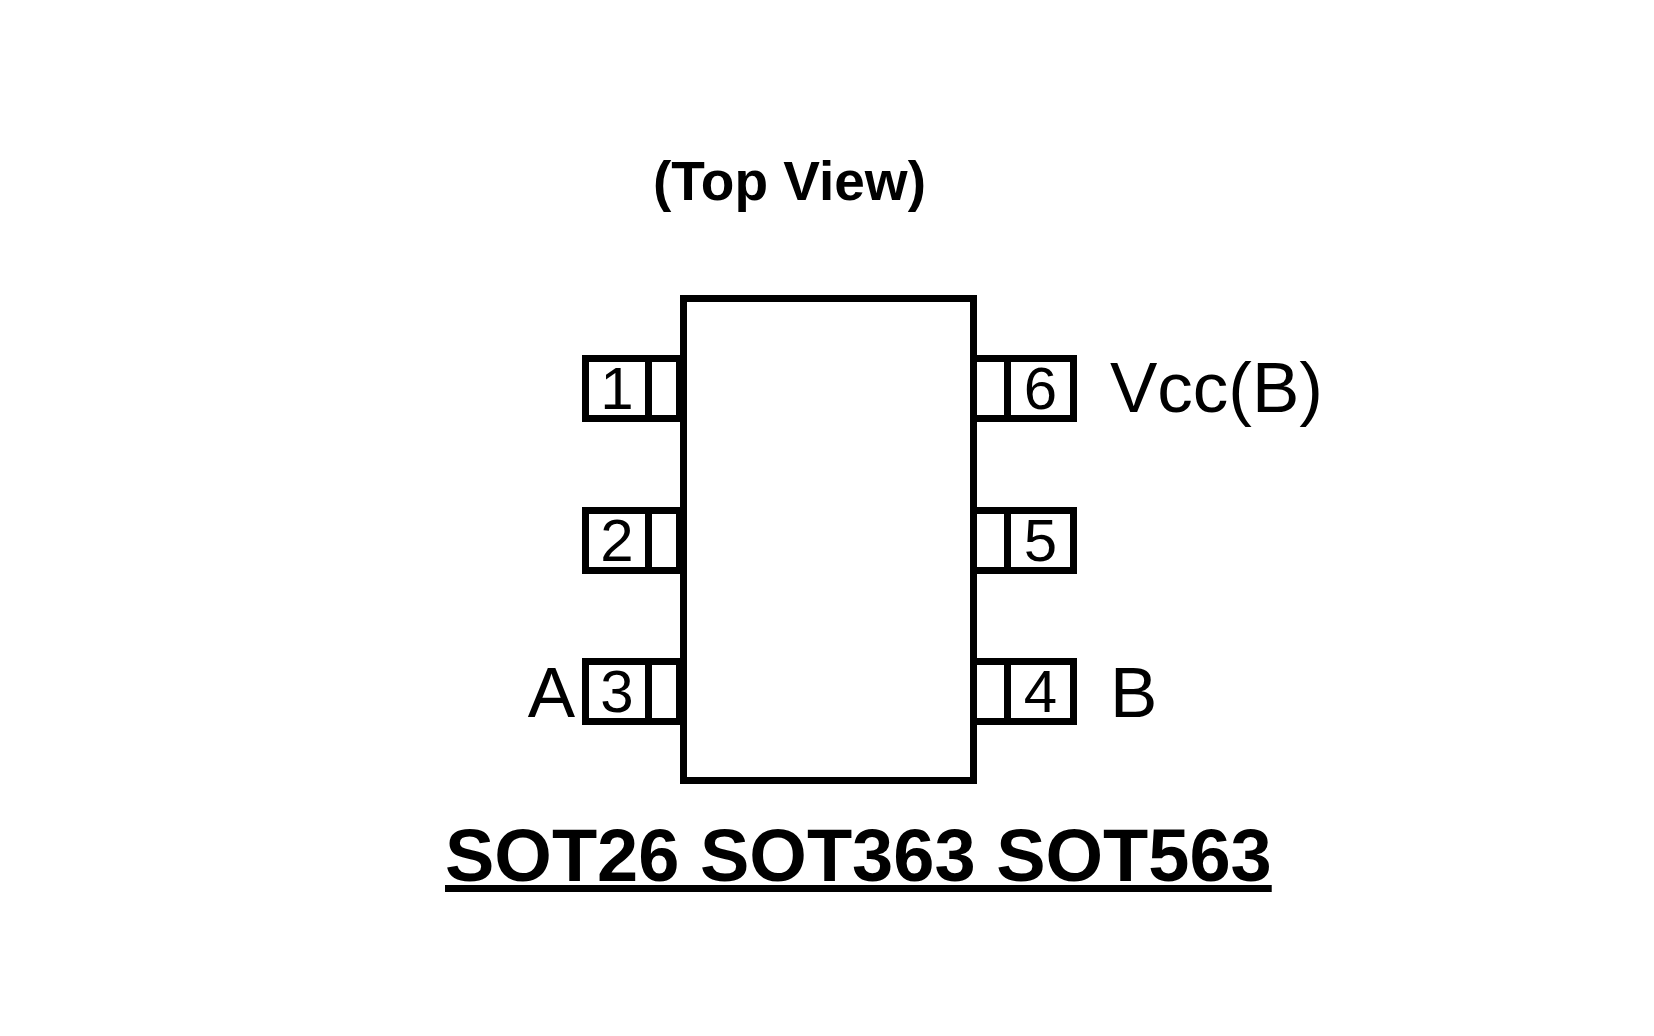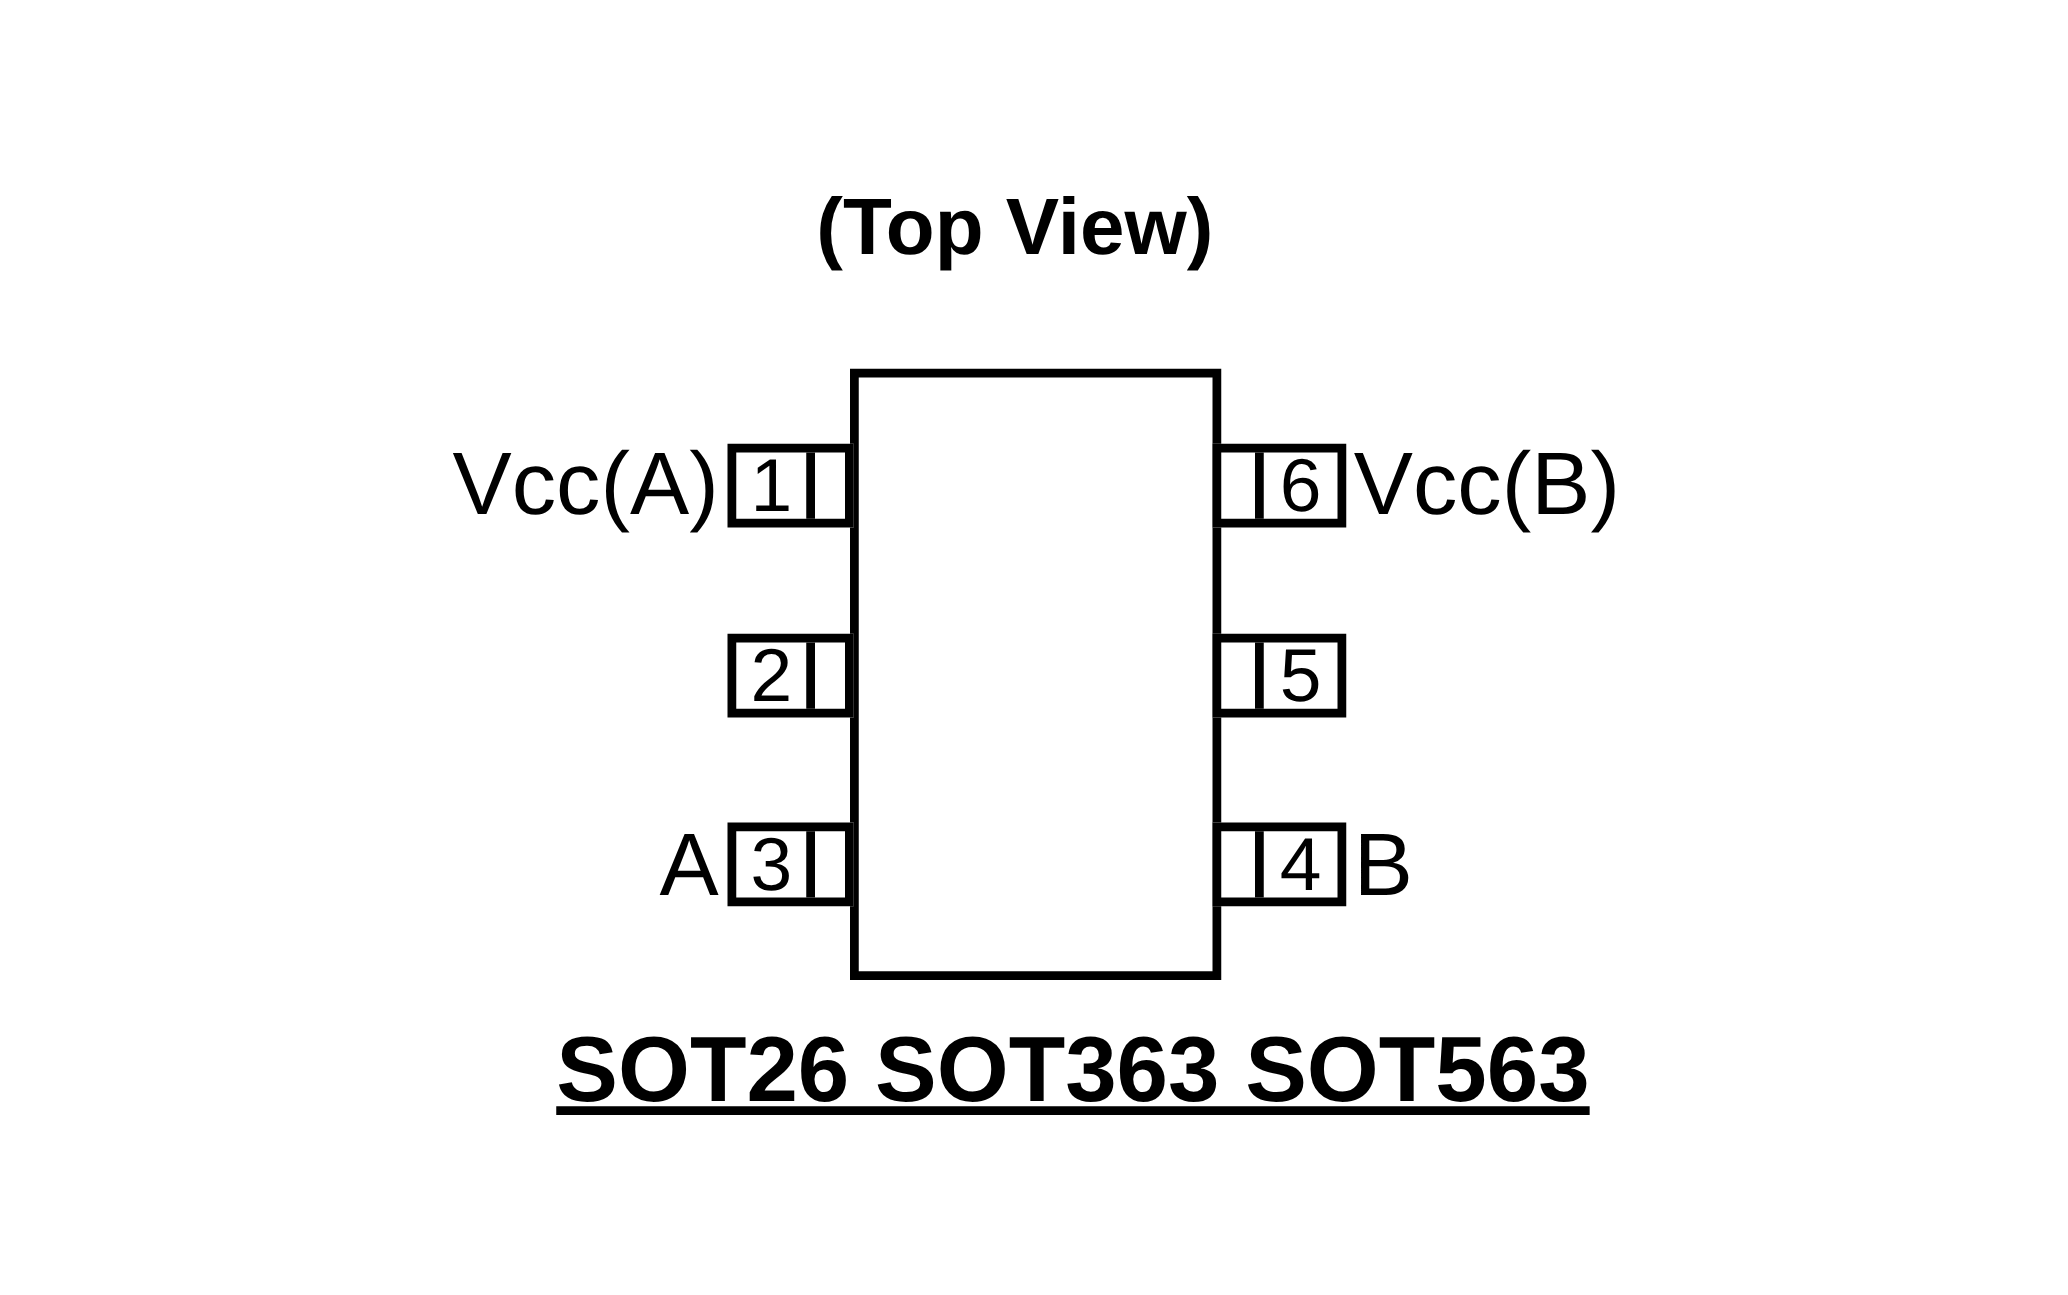--- a/index.html
+++ b/index.html
@@ -9,21 +9,21 @@
     height: 1036px;
     background: #ffffff;
     color: #000000;
     font-family: "Liberation Sans", sans-serif;
     overflow: hidden;
   }
   .title {
     position: absolute;
     left: 653px;
     top: 143px;
-    font-size: 64px;
+    font-size: 55px;
     font-weight: bold;
     line-height: 76px;
     white-space: nowrap;
   }
   .body-rect {
     position: absolute;
     left: 680px;
     top: 295px;
     width: 297px;
     height: 489px;
@@ -55,21 +55,21 @@
   .pin-right .num { flex: 1;     border-left:  7px solid #000000; }
   .pin-left  .stub { flex: 1; }
   .pin-right .stub { flex: 0 0 27px; }
   .pin-label {
     position: absolute;
     font-size: 71px;
     line-height: 71px;
     white-space: nowrap;
   }
   .label-left  { right: 1079px; text-align: right; }
-  .label-right { left: 1083px; text-align: left; }
+  .label-right { left: 1110px; text-align: left; }
   .lrow-1 { top: 352px; }
   .lrow-2 { top: 505px; }
   .lrow-3 { top: 657px; }
   .footer {
     position: absolute;
     left: 445px;
     top: 819px;
     font-size: 74px;
     font-weight: bold;
     line-height: 74px;
@@ -105,21 +105,20 @@
   </div>
   <div class="pin pin-right row-2">
     <div class="stub"></div>
     <div class="num">5</div>
   </div>
   <div class="pin pin-right row-3">
     <div class="stub"></div>
     <div class="num">4</div>
   </div>
 
-  <div class="pin-label label-left lrow-1">Vcc(A)</div>
   <div class="pin-label label-left lrow-3">A</div>
 
   <div class="pin-label label-right lrow-1">Vcc(B)</div>
   <div class="pin-label label-right lrow-3">B</div>
 
   <div class="footer">SOT26 SOT363 SOT563</div>
 
 </div>
 
 </body></html>

